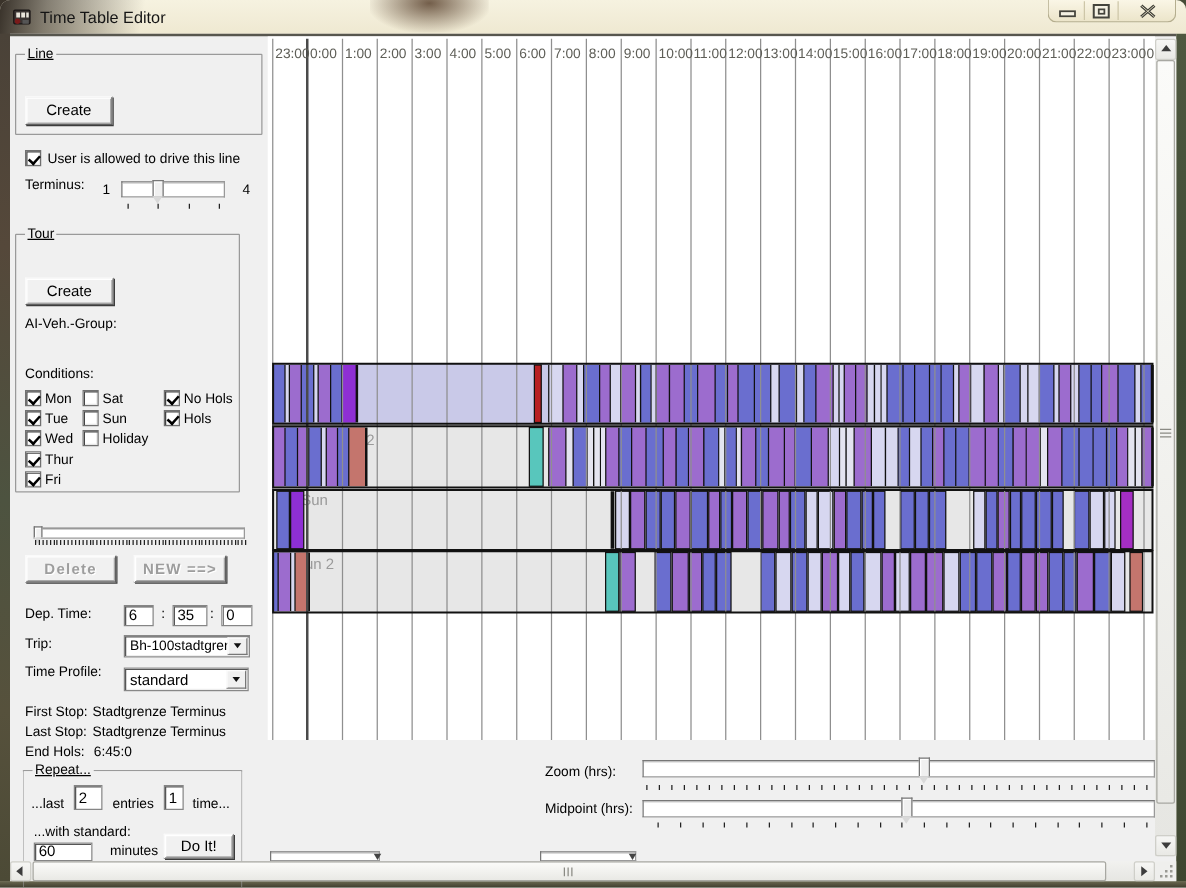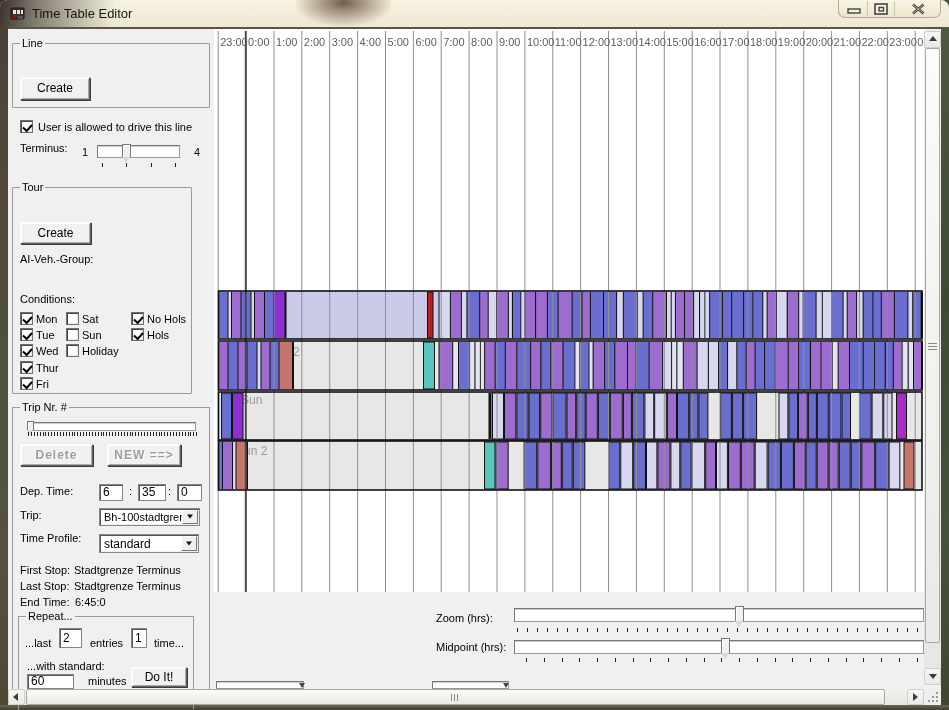--- a/index.html
+++ b/index.html
@@ -18,21 +18,21 @@
 .client { position:absolute; left:8px; top:27px; width:933px; height:677px; background:#f0f0f0; border-top:2px solid #57564e; }
 .edge-l { position:absolute; left:0; top:27px; width:8px; height:678px;
   background:linear-gradient(#4a4238,#55483a 25%,#4d5340 55%,#56513c 80%,#4c4a36); }
 .edge-r { position:absolute; right:0; top:27px; width:8px; height:678px;
   background:linear-gradient(#4f5840,#3e4a34 40%,#47523b 75%,#3f4630); }
 .edge-b { position:absolute; left:0; top:705px; width:949px; height:5px; background:linear-gradient(#6a6850,#403e2e); }
 
 
 .lbl { position:absolute; font-size:11px; color:#000; white-space:nowrap; }
 .grp { position:absolute; border:1px solid #9a9a9a; border-radius:1px; }
-.grp b { position:absolute; top:-7px; left:7px; background:#f0f0f0; padding:0 2px; font-weight:normal; font-size:11px; }
+.grp b { position:absolute; top:-7px; left:7px; background:#f0f0f0; padding:0 2px; font-weight:normal; font-size:11px;text-decoration:underline; }
 .combo { position:absolute; background:#fff; border:1px solid #888; box-shadow:inset 1px 1px 0 #565656, inset -1px -1px 0 #eee; }
 .combo span { position:absolute; left:4px; top:50%; transform:translateY(-50%); font-size:12px; white-space:nowrap; overflow:hidden; }
 .cbtn { position:absolute; right:1px; top:1px; bottom:1px; width:16px; background:#f0f0f0;
   border:1px solid; border-color:#fdfdfd #777 #777 #fdfdfd; }
 .cbtn:after { content:""; position:absolute; left:50%; top:50%; transform:translate(-50%,-35%);
   border:3.5px solid transparent; border-top:4.5px solid #111; }
 .btn { position:absolute; background:#f1f1f1; border:1px solid; border-color:#fafafa #606060 #606060 #fafafa;
   box-shadow:1px 1px 0 #3c3c3c, inset 1px 1px 0 #fff, inset -1px -1px 0 #a9a9a9;
   font-size:12px; color:#000; text-align:center; }
 .btn.dis { color:#9d9d9d; font-weight:bold; text-shadow:1px 1px 0 #fff; letter-spacing:1px; }
@@ -133,23 +133,20 @@
 <div class="lbl" style="left:82px;top:313px">Sat</div>
 <div class="chk" style="left:66px;top:328px"></div>
 <div class="lbl" style="left:82px;top:329px">Sun</div>
 <div class="chk" style="left:66px;top:344px"></div>
 <div class="lbl" style="left:82px;top:345px">Holiday</div>
 <div class="chk c" style="left:131px;top:312px"></div>
 <div class="lbl" style="left:147px;top:313px">No Hols</div>
 <div class="chk c" style="left:131px;top:328px"></div>
 <div class="lbl" style="left:147px;top:329px">Hols</div>
 
-<div class="grp" style="left:12px;top:407px;width:198px;height:290px;border-bottom:none">
-      <b>Trip Nr. #</b>
-    </div>
 <div class="track" style="left:27px;top:422px;width:169px;height:9px"></div>
 <div class="thumb" style="left:27px;top:421px;width:7px;height:14px">
   <div class="body" style="height:9px"></div>
   <i class="tip" style="top:9px;border-left:3.5px solid transparent;border-right:3.5px solid transparent;border-top:5px solid #d9d9d9"></i>
 </div>
 <div class="ticks" style="left:28px;top:432px">
       <i style="left:0.0px;top:0px;height:4px"></i>
       <i style="left:2.9px;top:0px;height:4px"></i>
       <i style="left:5.8px;top:0px;height:4px"></i>
       <i style="left:8.7px;top:0px;height:4px"></i>
@@ -227,21 +224,21 @@
 <div class="lbl" style="left:20px;top:532px">Time Profile:</div>
 <div class="combo" style="left:99px;top:534px;width:100px;height:19px">
       <span>standard</span>
       <i class="cbtn"></i>
     </div>
 
 <div class="lbl" style="left:20px;top:564px">First Stop:</div>
     <div class="lbl" style="left:74px;top:564px">Stadtgrenze Terminus</div>
 <div class="lbl" style="left:20px;top:580px">Last Stop:</div>
     <div class="lbl" style="left:74px;top:580px">Stadtgrenze Terminus</div>
-<div class="lbl" style="left:20px;top:596px">End Time:</div>
+<div class="lbl" style="left:20px;top:596px">End Hols:</div>
     <div class="lbl" style="left:75px;top:596px">6:45:0</div>
 
 <div class="grp" style="left:18px;top:616px;width:176px;height:94px;border-bottom:none">
       <b>Repeat...</b>
     </div>
 <div class="lbl" style="left:25px;top:637px">...last</div>
 <div class="edit" style="left:59px;top:628px;width:23px;height:20px;line-height:18px">2</div>
 <div class="lbl" style="left:90px;top:637px">entries</div>
 <div class="edit" style="left:131px;top:628px;width:16px;height:20px;line-height:18px">1</div>
 <div class="lbl" style="left:154px;top:637px">time...</div>

